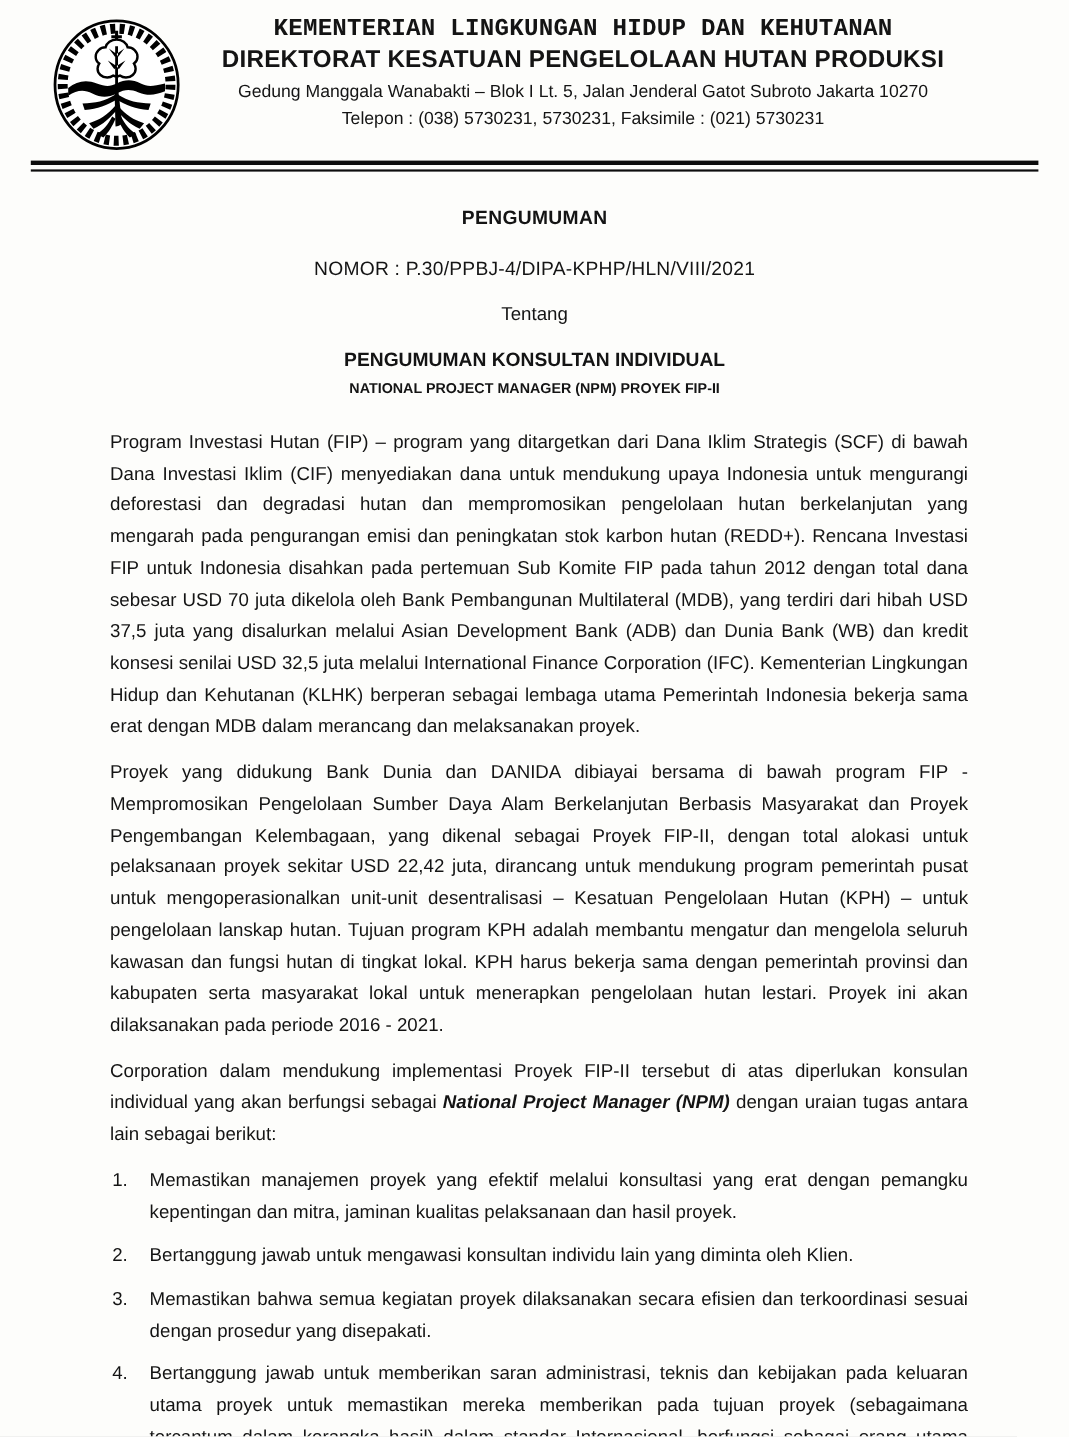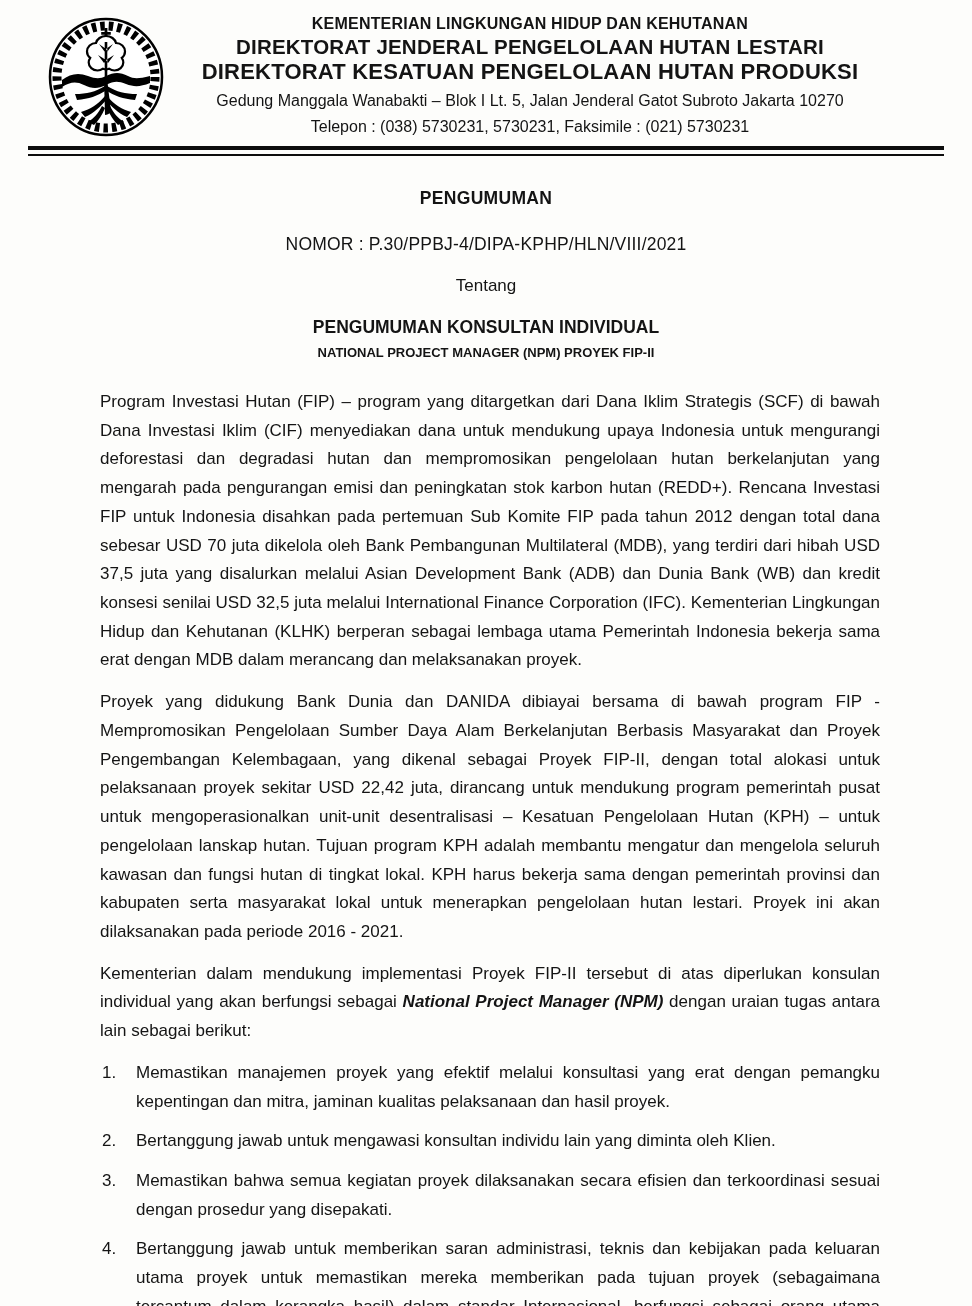--- a/index.html
+++ b/index.html
@@ -25,21 +25,21 @@
     flex: 0 0 132px;
     padding-top: 2px;
   }
   .logo-box svg { display: block; }
   .head-text {
     flex: 1;
     text-align: center;
     padding-right: 60px;
     line-height: 1.22;
   }
-  .org1 { font-size: 16px;   font-weight: bold; letter-spacing: 0.2px; }
+  .org1 { font-size: 22px;   font-weight: bold; letter-spacing: 0.2px; font-family: Liberation Mono, monospace; }
   .org2 { font-size: 20.5px; font-weight: bold; letter-spacing: 0.2px; }
   .org3 { font-size: 22px;   font-weight: bold; letter-spacing: 0.2px; }
   .addr, .phone { font-size: 16px; margin-top: 6px; }
 
   .rule-wrap { margin: 8px 28px 0 28px; }
   .rule-thick { height: 4px; background: #0d0d0d; }
   .rule-thin  { height: 2px; background: #0d0d0d; margin-top: 4px; }
 
   
   .title-block { text-align: center; margin-top: 32px; }
@@ -96,21 +96,20 @@
         <path d="M59 70 c-10 6-18 8-30 8 l2 6 c12-1 20-4 30-10 z" fill="#000"></path>
         <path d="M61 70 c10 6 18 8 30 8 l-2 6 c-12-1-20-4-30-10 z" fill="#000"></path>
         <path d="M59 80 c-8 9-14 13-24 16 l4 5 c9-4 15-10 22-18 z" fill="#000"></path>
         <path d="M61 80 c8 9 14 13 24 16 l-4 5 c-9-4-15-10-22-18 z" fill="#000"></path>
         <path d="M56 90 c-4 8-8 12-14 16 l6 3 c5-5 8-10 11-17 z" fill="#000"></path>
         <path d="M64 90 c4 8 8 12 14 16 l-6 3 c-5-5-8-10-11-17 z" fill="#000"></path>
       </svg>
     </div>
     <div class="head-text">
       <div class="org1">KEMENTERIAN LINGKUNGAN HIDUP DAN KEHUTANAN</div>
-      <div class="org2">DIREKTORAT JENDERAL PENGELOLAAN HUTAN LESTARI</div>
       <div class="org3">DIREKTORAT KESATUAN PENGELOLAAN HUTAN PRODUKSI</div>
       <div class="addr">Gedung Manggala Wanabakti – Blok I Lt. 5, Jalan Jenderal Gatot Subroto  Jakarta 10270</div>
       <div class="phone">Telepon : (038) 5730231, 5730231, Faksimile : (021) 5730231</div>
     </div>
   </div>
 
   <div class="rule-wrap">
     <div class="rule-thick"></div>
     <div class="rule-thin"></div>
   </div>
@@ -119,21 +118,21 @@
     <div class="t-heading">PENGUMUMAN</div>
     <div class="t-number">NOMOR : P.30/PPBJ-4/DIPA-KPHP/HLN/VIII/2021</div>
     <div class="t-about">Tentang</div>
     <div class="t-subject1">PENGUMUMAN KONSULTAN INDIVIDUAL</div>
     <div class="t-subject2">NATIONAL PROJECT MANAGER (NPM) PROYEK FIP-II</div>
   </div>
 
   <div class="body-text">
     <p>Program Investasi Hutan (FIP) – program yang ditargetkan dari Dana Iklim Strategis (SCF) di bawah Dana Investasi Iklim (CIF) menyediakan dana untuk mendukung upaya Indonesia untuk mengurangi deforestasi dan degradasi hutan dan mempromosikan pengelolaan hutan berkelanjutan yang mengarah pada pengurangan emisi dan peningkatan stok karbon hutan (REDD+). Rencana Investasi FIP untuk Indonesia disahkan pada pertemuan Sub Komite FIP pada tahun 2012 dengan total dana sebesar USD 70 juta dikelola oleh Bank Pembangunan Multilateral (MDB), yang terdiri dari hibah USD 37,5 juta yang disalurkan melalui Asian Development Bank (ADB) dan Dunia Bank (WB) dan kredit konsesi senilai USD 32,5 juta melalui International Finance Corporation (IFC). Kementerian Lingkungan Hidup dan Kehutanan (KLHK) berperan sebagai lembaga utama Pemerintah Indonesia bekerja sama erat dengan MDB dalam merancang dan melaksanakan proyek.</p>
     <p>Proyek yang didukung Bank Dunia dan DANIDA dibiayai bersama di bawah program FIP - Mempromosikan Pengelolaan Sumber Daya Alam Berkelanjutan Berbasis Masyarakat dan Proyek Pengembangan Kelembagaan, yang dikenal sebagai Proyek FIP-II, dengan total alokasi untuk pelaksanaan proyek sekitar USD 22,42 juta, dirancang untuk mendukung program pemerintah pusat untuk mengoperasionalkan unit-unit desentralisasi – Kesatuan Pengelolaan Hutan (KPH) – untuk pengelolaan lanskap hutan. Tujuan program KPH adalah membantu mengatur dan mengelola seluruh kawasan dan fungsi hutan di tingkat lokal. KPH harus bekerja sama dengan pemerintah provinsi dan kabupaten serta masyarakat lokal untuk menerapkan pengelolaan hutan lestari. Proyek ini akan dilaksanakan pada periode 2016 - 2021.</p>
-    <p><span>Kementerian dalam mendukung implementasi Proyek FIP-II tersebut di atas diperlukan konsulan individual yang akan berfungsi sebagai </span><span class="npm-inline">National Project Manager (NPM)</span><span> dengan uraian tugas antara lain sebagai berikut:</span></p>
+    <p><span>Corporation dalam mendukung implementasi Proyek FIP-II tersebut di atas diperlukan konsulan individual yang akan berfungsi sebagai </span><span class="npm-inline">National Project Manager (NPM)</span><span> dengan uraian tugas antara lain sebagai berikut:</span></p>
 
     <div class="task-list">
       <div class="task-item">
         <div class="task-num">1.</div>
         <div class="task-body">Memastikan manajemen proyek yang efektif melalui konsultasi yang erat dengan pemangku kepentingan dan mitra, jaminan kualitas pelaksanaan dan hasil proyek.</div>
       </div>
       <div class="task-item">
         <div class="task-num">2.</div>
         <div class="task-body">Bertanggung jawab untuk mengawasi konsultan individu lain yang diminta oleh Klien.</div>
       </div>

